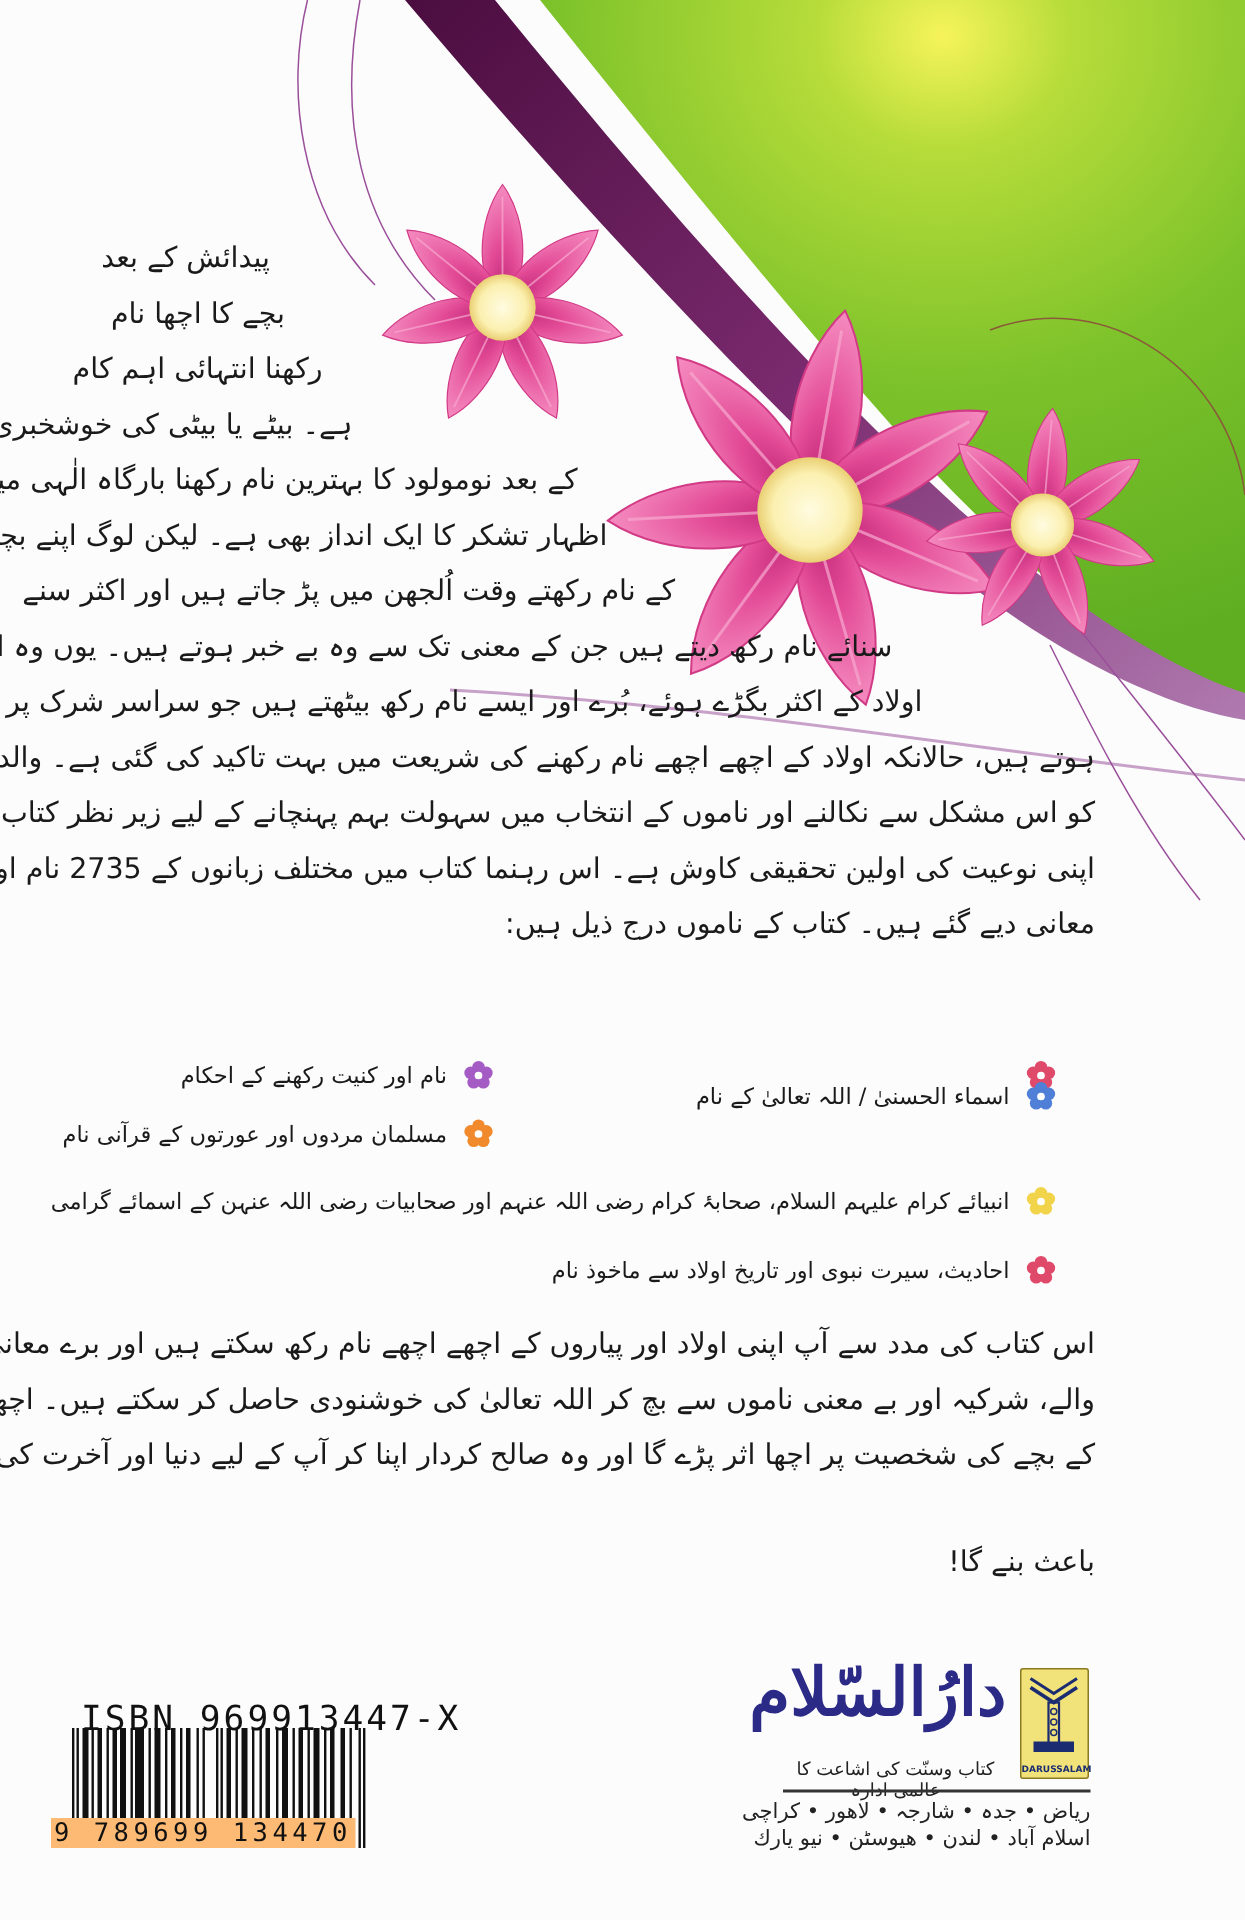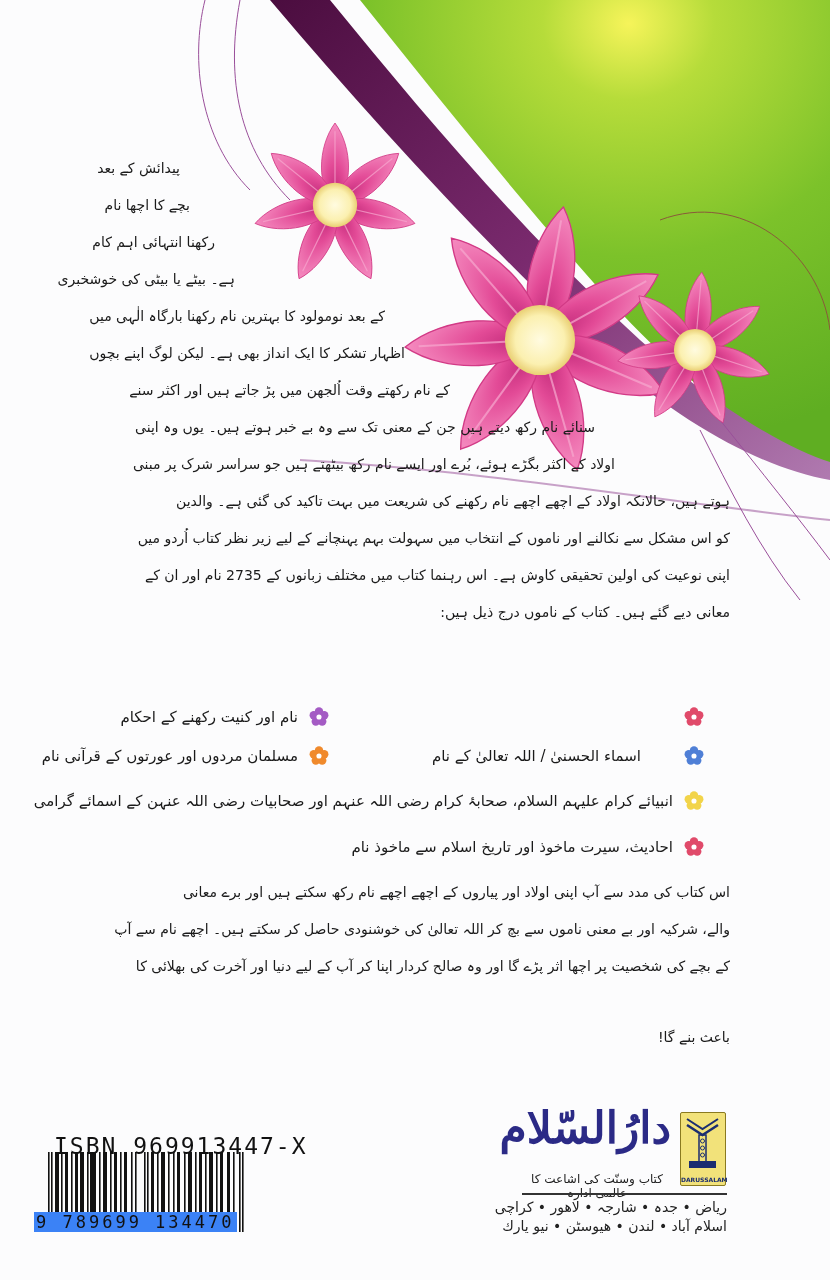--- a/index.html
+++ b/index.html
@@ -7,41 +7,41 @@
     width: 830px; height: 1280px; position: relative; overflow: hidden;
     background: #fcfcfd;
     font-family: "DejaVu Sans", sans-serif;
     color: #1a1a1a;
   }
   .cover { position: absolute; inset: 0; }
 
   
   .art { position: absolute; left: 0; top: 0; width: 830px; height: 620px; }
   .art svg { position: absolute; left: 0; top: 0; }
-  .intro-line { position: absolute; direction: rtl; text-align: center; white-space: nowrap; font-size: 14px; }
+  .intro-line { position: absolute; direction: rtl; text-align: center; white-space: nowrap; font-size: 19px; }
 
   .chapter {
     position: absolute; display: flex; align-items: center; direction: rtl;
     font-size: 15px; white-space: nowrap;
   }
   .chapter .bullet { width: 22px; height: 22px; margin-left: 10px; flex: 0 0 22px; }
 
   
   .isbn-label {
     position: absolute; left: 54px; top: 1133px;
     font-family: "DejaVu Sans Mono", monospace; font-size: 23px; letter-spacing: 2px;
     color: #111;
   }
   .barcode {
     position: absolute; left: 46px; top: 1152px; width: 200px; height: 80px;
   }
   .barcode-digits {
     position: absolute; left: 34px; top: 1212px;
     font-family: "DejaVu Sans Mono", monospace; font-size: 17px; letter-spacing: 3px;
-    color: #111; background: #3b82f6; padding: 0 2px;
+    color: #111; background: #fdba74; padding: 0 2px;
   }
 
   
   .publisher {
     position: absolute; left: 520px; top: 1100px; width: 220px; height: 140px;
   }
   .pub-name {
     position: absolute; left: 6px; top: 2px; width: 145px; text-align: right;
     font-size: 44px; font-weight: bold; color: #2b2a86; direction: rtl;
     font-family: "DejaVu Serif", serif;
@@ -184,21 +184,21 @@
             <circle cx="0" cy="-6" r="4.6"></circle>
             <circle cx="5.7" cy="-1.9" r="4.6"></circle>
             <circle cx="3.5" cy="4.9" r="4.6"></circle>
             <circle cx="-3.5" cy="4.9" r="4.6"></circle>
             <circle cx="-5.7" cy="-1.9" r="4.6"></circle>
           </g>
           <circle r="2.8" fill="#fff"></circle>
       </svg>
       <span>نام اور کنیت رکھنے کے احکام</span>
     </div>
-    <div class="chapter" style="right:125px; top:745px;gap:32px;">
+    <div class="chapter" style="right:125px; top:720px;">
       <svg class="bullet" viewBox="-12 -12 24 24">
         <g fill="#4f7fd6">
             <circle cx="0" cy="-6" r="4.6"></circle>
             <circle cx="5.7" cy="-1.9" r="4.6"></circle>
             <circle cx="3.5" cy="4.9" r="4.6"></circle>
             <circle cx="-3.5" cy="4.9" r="4.6"></circle>
             <circle cx="-5.7" cy="-1.9" r="4.6"></circle>
           </g>
           <circle r="2.8" fill="#fff"></circle>
       </svg>
@@ -234,21 +234,21 @@
       <svg class="bullet" viewBox="-12 -12 24 24">
         <g fill="#e04a6a">
             <circle cx="0" cy="-6" r="4.6"></circle>
             <circle cx="5.7" cy="-1.9" r="4.6"></circle>
             <circle cx="3.5" cy="4.9" r="4.6"></circle>
             <circle cx="-3.5" cy="4.9" r="4.6"></circle>
             <circle cx="-5.7" cy="-1.9" r="4.6"></circle>
           </g>
           <circle r="2.8" fill="#fff"></circle>
       </svg>
-      <span>احادیث، سیرت ماخوذ اور تاریخ اسلام سے ماخوذ نام</span>
+      <span>احادیث، سیرت نبوی اور تاریخ اولاد سے ماخوذ نام</span>
     </div>
   </div>
 
   <div>
     <div class="intro-line" style="right:100px; top:884px;">اس کتاب کی مدد سے آپ اپنی اولاد اور پیاروں کے اچھے اچھے نام رکھ سکتے ہیں اور برے معانی</div>
     <div class="intro-line" style="right:100px; top:921px;">والے، شرکیہ اور بے معنی ناموں سے بچ کر اللہ تعالیٰ کی خوشنودی حاصل کر سکتے ہیں۔ اچھے نام سے آپ</div>
     <div class="intro-line" style="right:100px; top:958px;">کے بچے کی شخصیت پر اچھا اثر پڑے گا اور وہ صالح کردار اپنا کر آپ کے لیے دنیا اور آخرت کی بھلائی کا</div>
     <div class="intro-line" style="right:100px; top:1029px;">باعث بنے گا!</div>
   </div>
 

